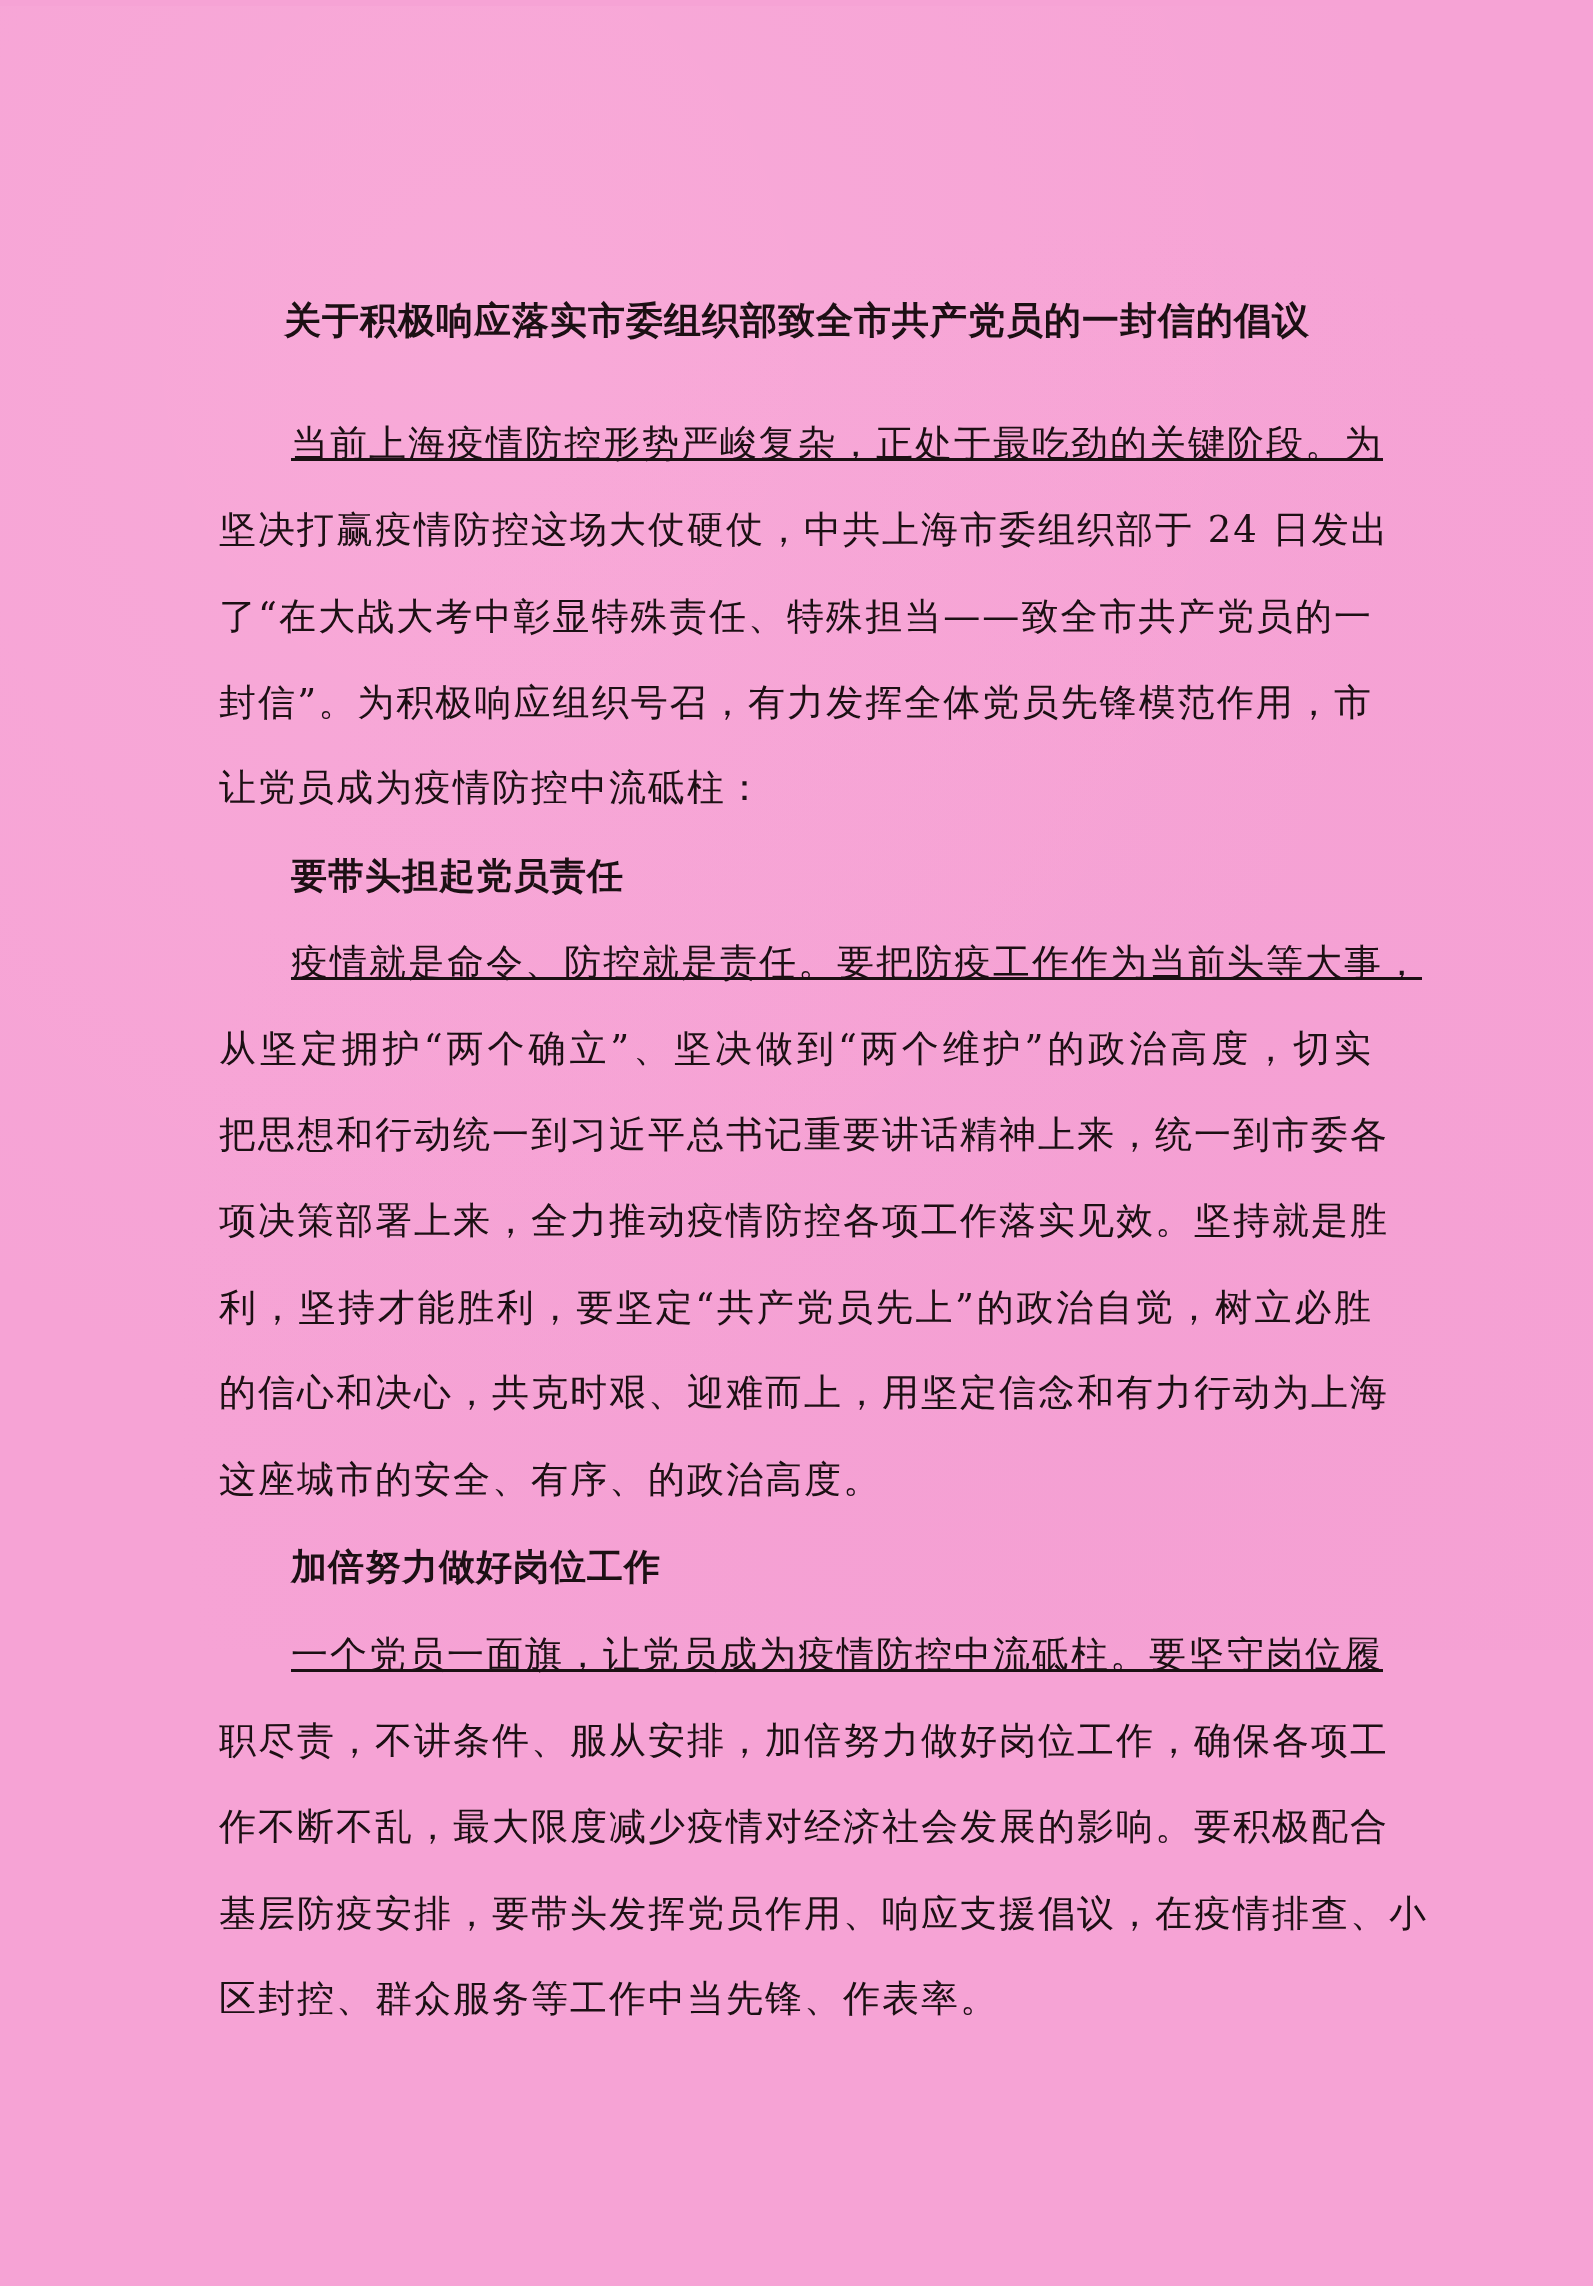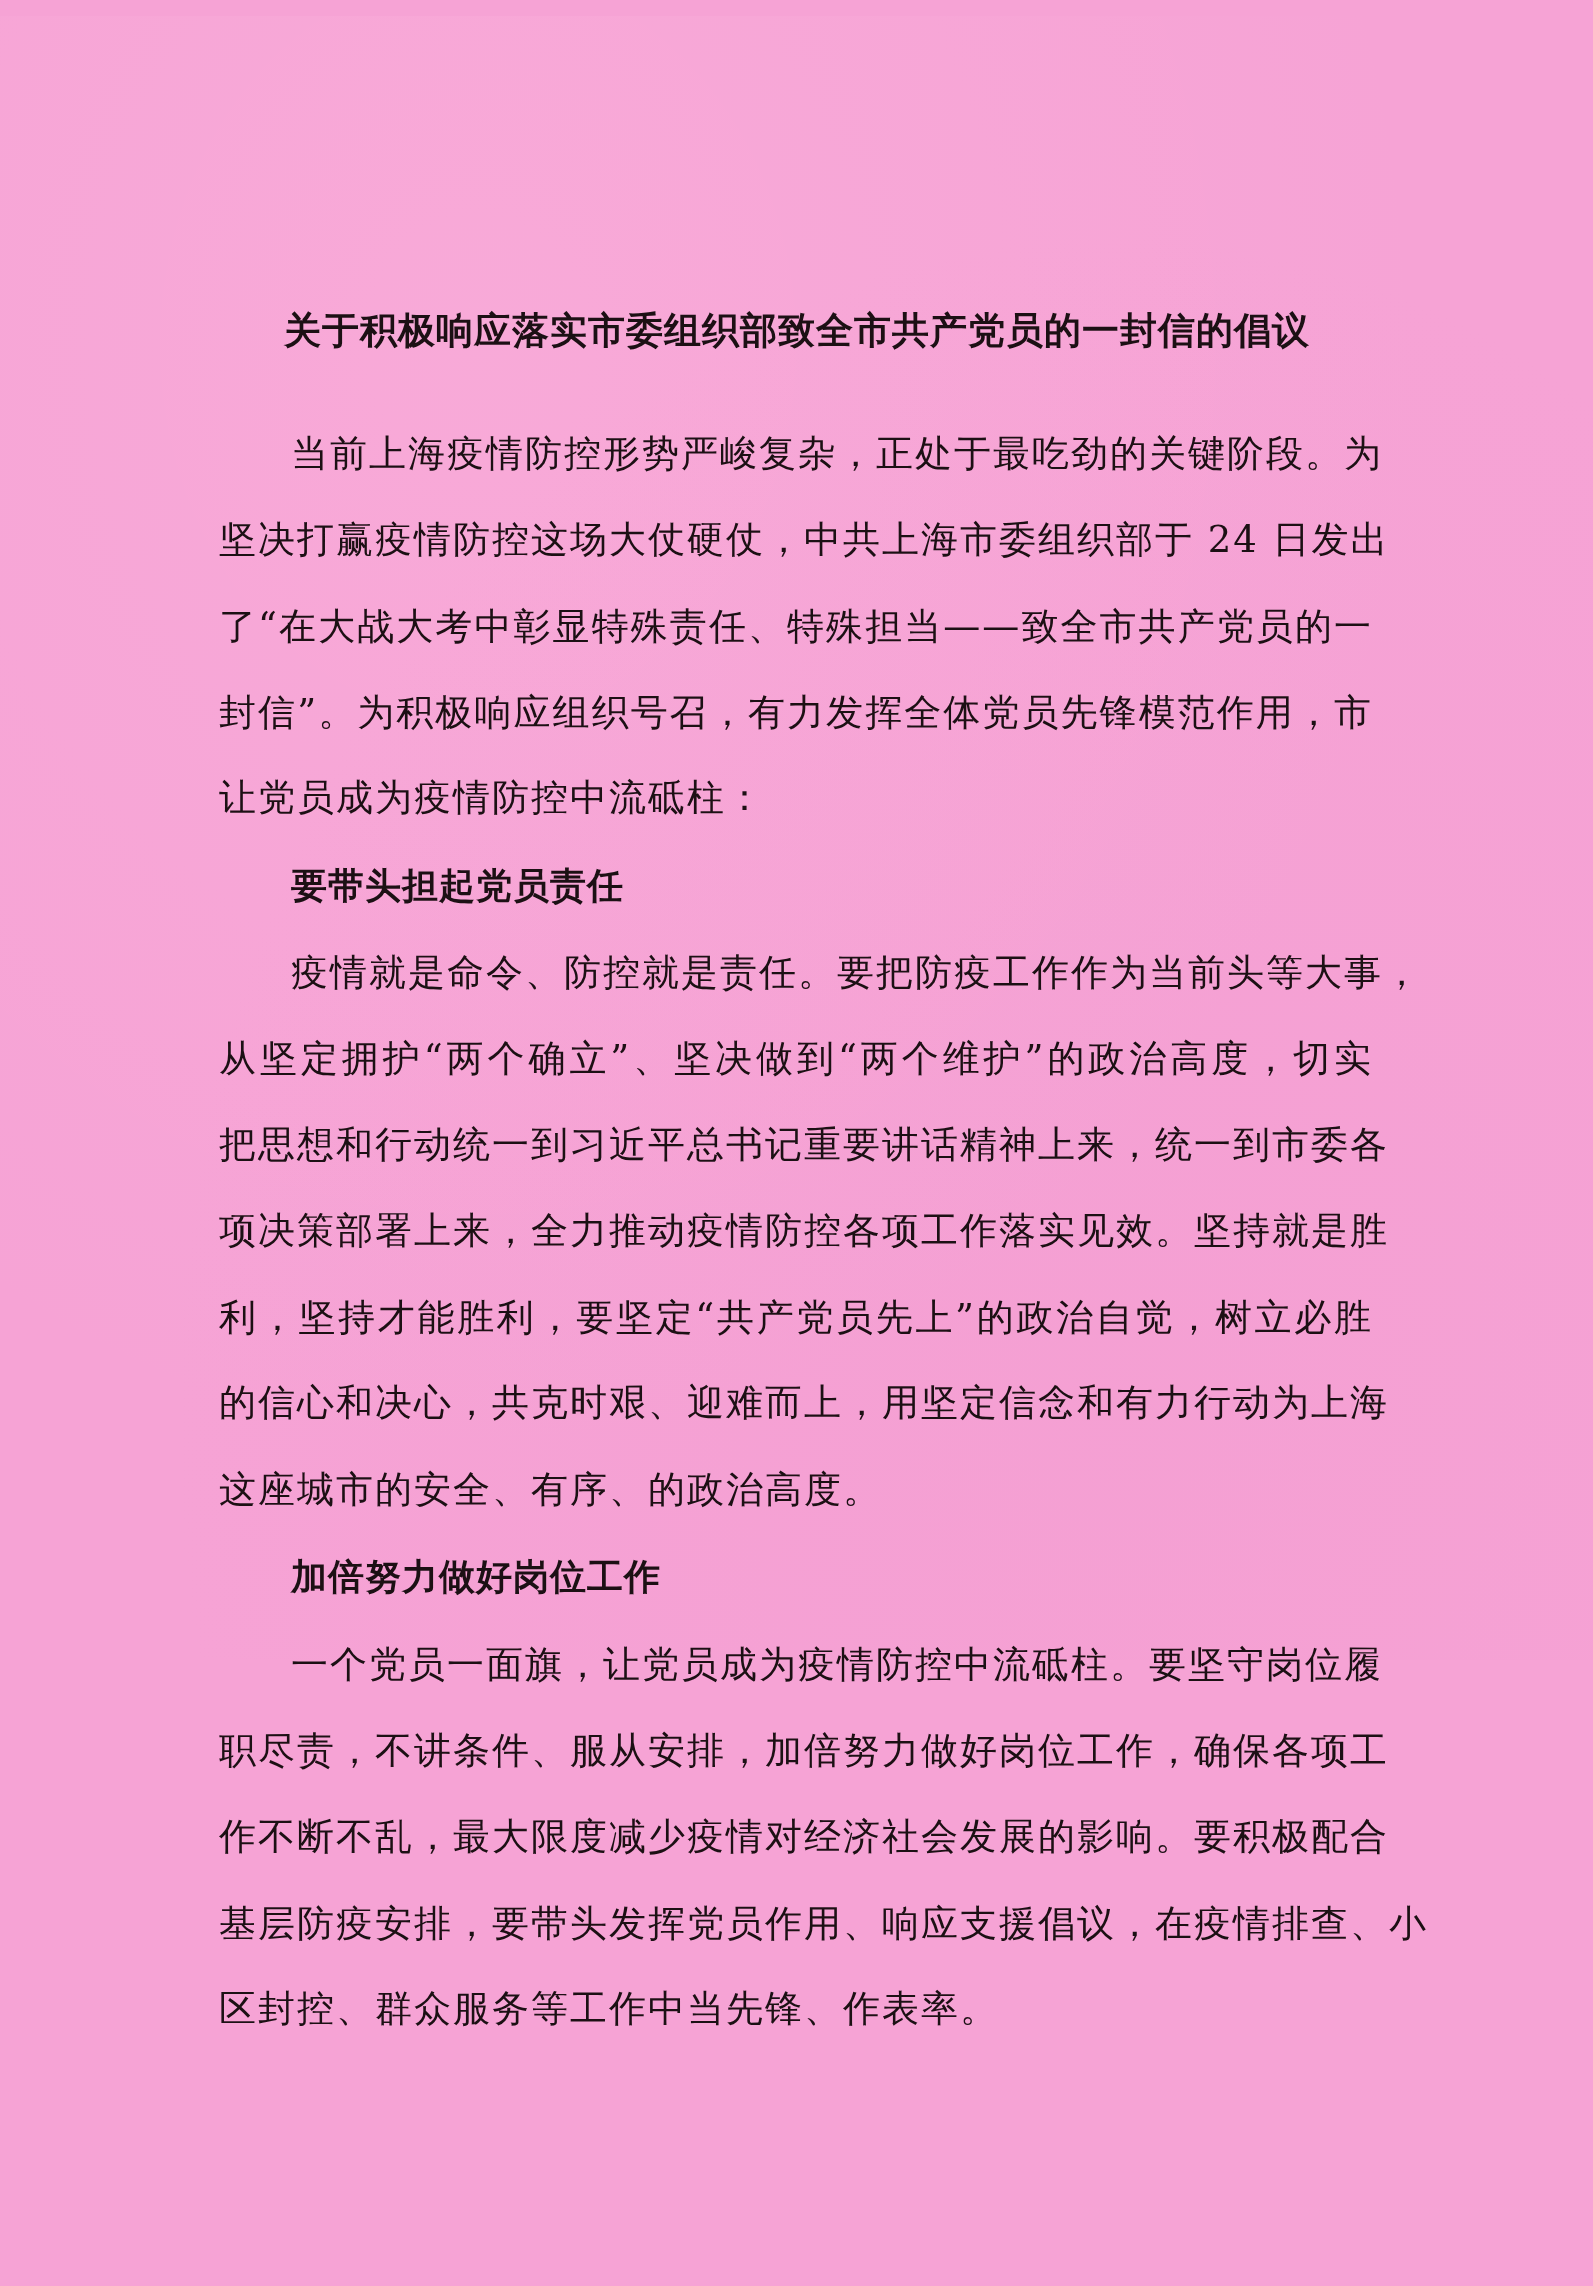--- a/index.html
+++ b/index.html
@@ -10,21 +10,21 @@
       width: 1594px;
       height: 2287px;
       background: #f6a3d5;
       position: relative;
       overflow: hidden;
       font-family: "DejaVu Serif", "Liberation Serif", serif;
       color: #1c1014;
     }
     .page {
       position: absolute;
-      left: 0; top: 16px;
+      left: 0; top: 6px;
       width: 1594px;
       height: 1644px;
       background:
         radial-gradient(ellipse at 30% 20%, rgba(255,190,225,0.25), rgba(0,0,0,0) 60%),
         radial-gradient(ellipse at 70% 85%, rgba(240,150,205,0.25), rgba(0,0,0,0) 60%),
         #f6a3d5;
     }
     .title {
       position: absolute;
       top: 285px;
@@ -42,20 +42,21 @@
       position: absolute;
       left: 219px;
       width: 1154px;
       font-size: 37px;
       line-height: 52px;
       white-space: nowrap;
       letter-spacing: 2px;
     }
     .line.indent {
       left: 291px;
+      text-decoration: underline;
     }
     .line.justify {
       text-align: justify;
       text-align-last: justify;
     }
     .line.indent.justify {
       width: 1083px;
     }
     .heading {
       position: absolute;

